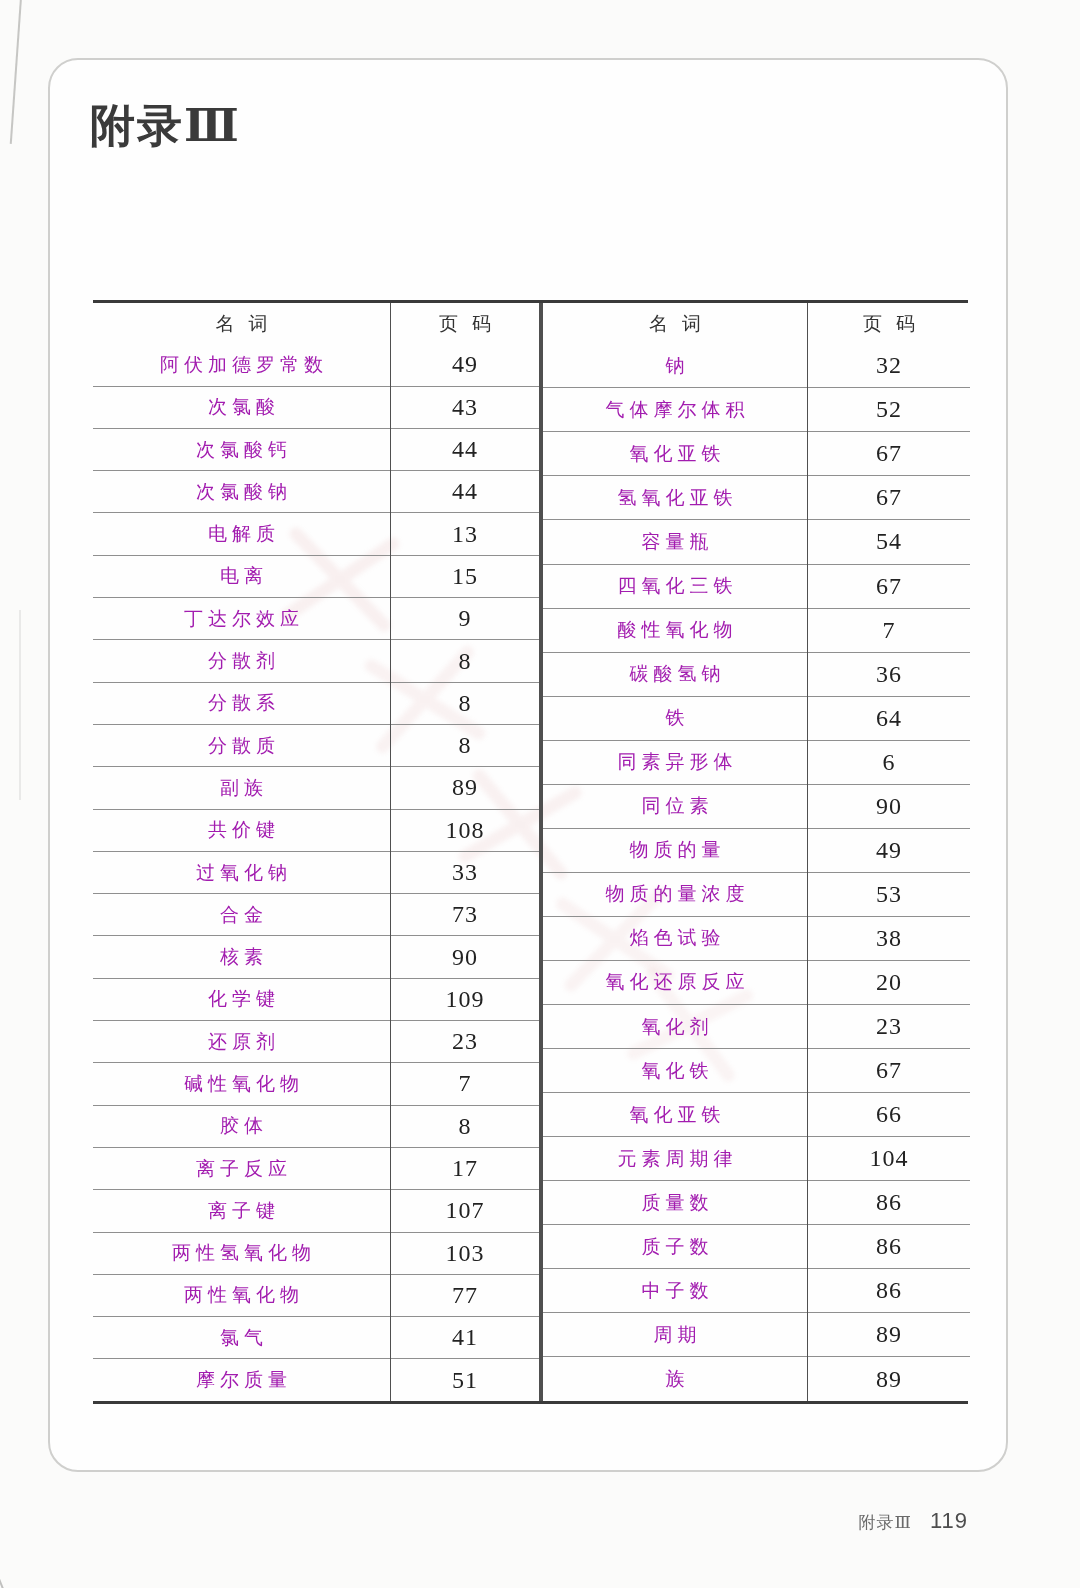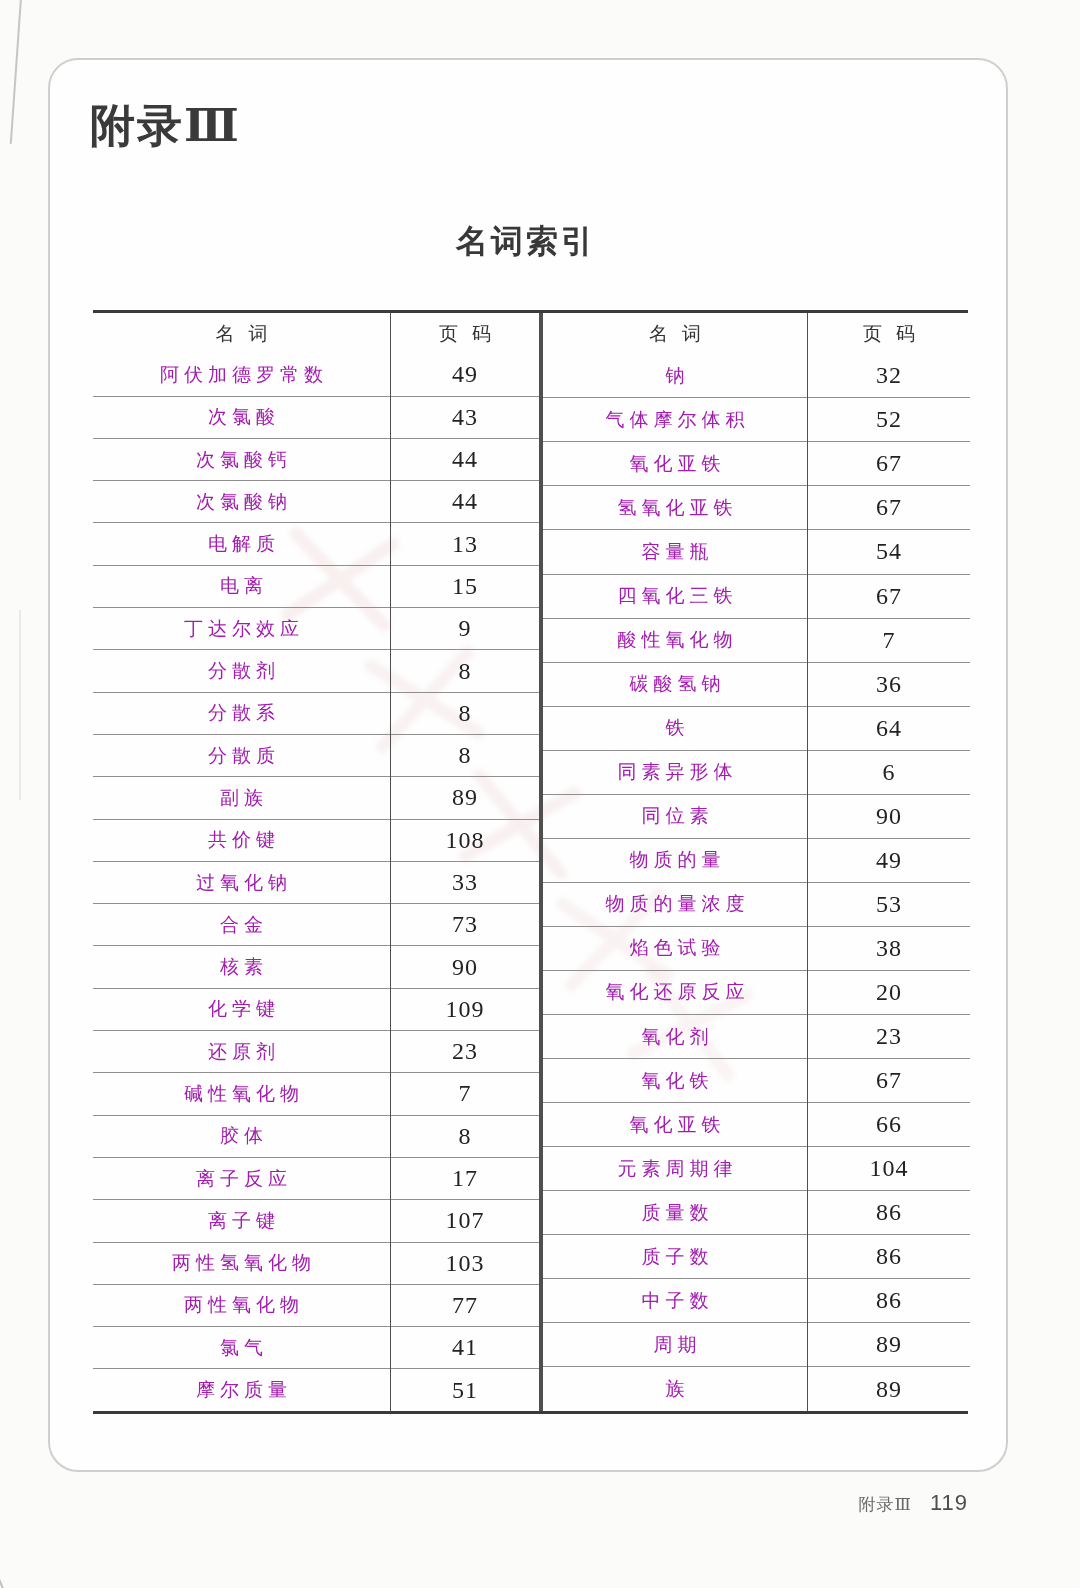--- a/index.html
+++ b/index.html
@@ -71,21 +71,21 @@
     text-align: center;
     font-size: 32px;
     font-weight: 700;
     letter-spacing: 3px;
     color: #383838;
   }
 
   
   .index-table-wrap {
     position: absolute;
-    left: 93px; top: 310px;
+    left: 93px; top: 300px;
     width: 875px;
     display: flex;
     border-top: 3px solid #3a3a3a;
     border-bottom: 3px solid #3a3a3a;
   }
   table.index-table { border-collapse: collapse; table-layout: fixed; }
   table.index-table.left  { width: 445px; border-right: 2px solid #4f4f4f; }
   .mid-gap { width: 4px; }
   table.index-table.right { width: 426px; border-left: 2px solid #4f4f4f; }
 
@@ -137,20 +137,21 @@
   .footer .footer-appendix {
     font-size: 17px;
     color: #6a6a6a;
     letter-spacing: 1px;
   }
   .footer .footer-pagenum {
     font-family: "Liberation Sans", "DejaVu Sans", sans-serif;
     font-size: 22px;
     color: #4d4d4d;
     letter-spacing: 1px;
+    margin-top: 18px;
   }
 </style>
 </head>
 <body>
 
 <div class="stage">
 
   <div class="artifact a-topleft"></div>
   <div class="artifact a-bottomleft"></div>
   <div class="artifact a-leftedge"></div>
@@ -160,21 +161,20 @@
   <div class="watermark">
     <div class="wm-x w1"></div>
     <div class="wm-x w2"></div>
     <div class="wm-x w3"></div>
     <div class="wm-x w4"></div>
     <div class="wm-x w5"></div>
   </div>
 
   <div class="appendix-title">附录Ⅲ</div>
 
-  <div class="index-title">名词索引</div>
 
   <div class="index-table-wrap">
     <table class="index-table left">
       <thead>
         <tr>
           <th class="term-col">名词</th>
           <th class="page-col">页码</th>
         </tr>
       </thead>
       <tbody>

